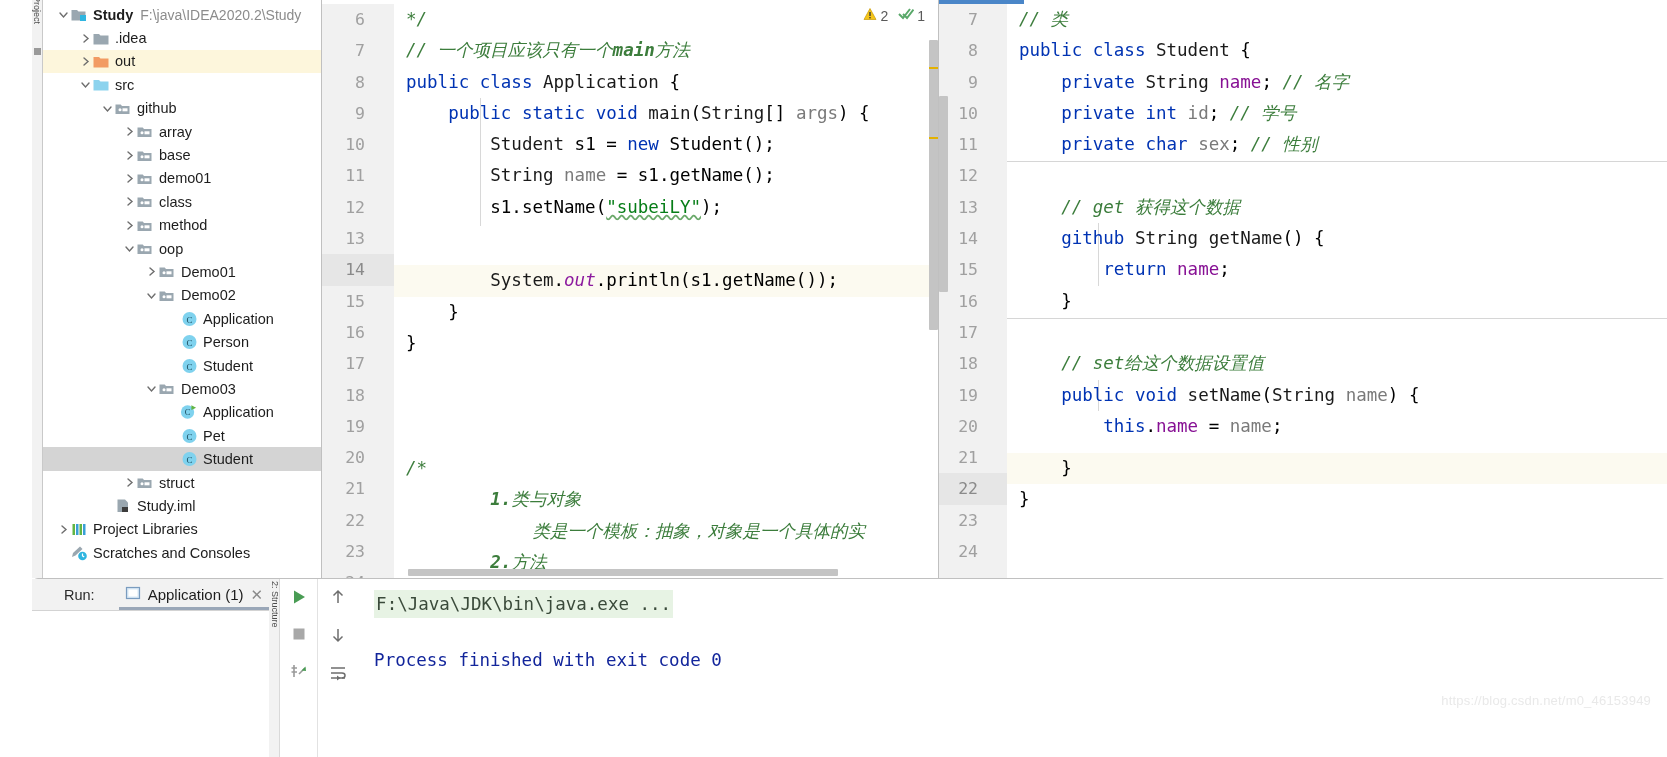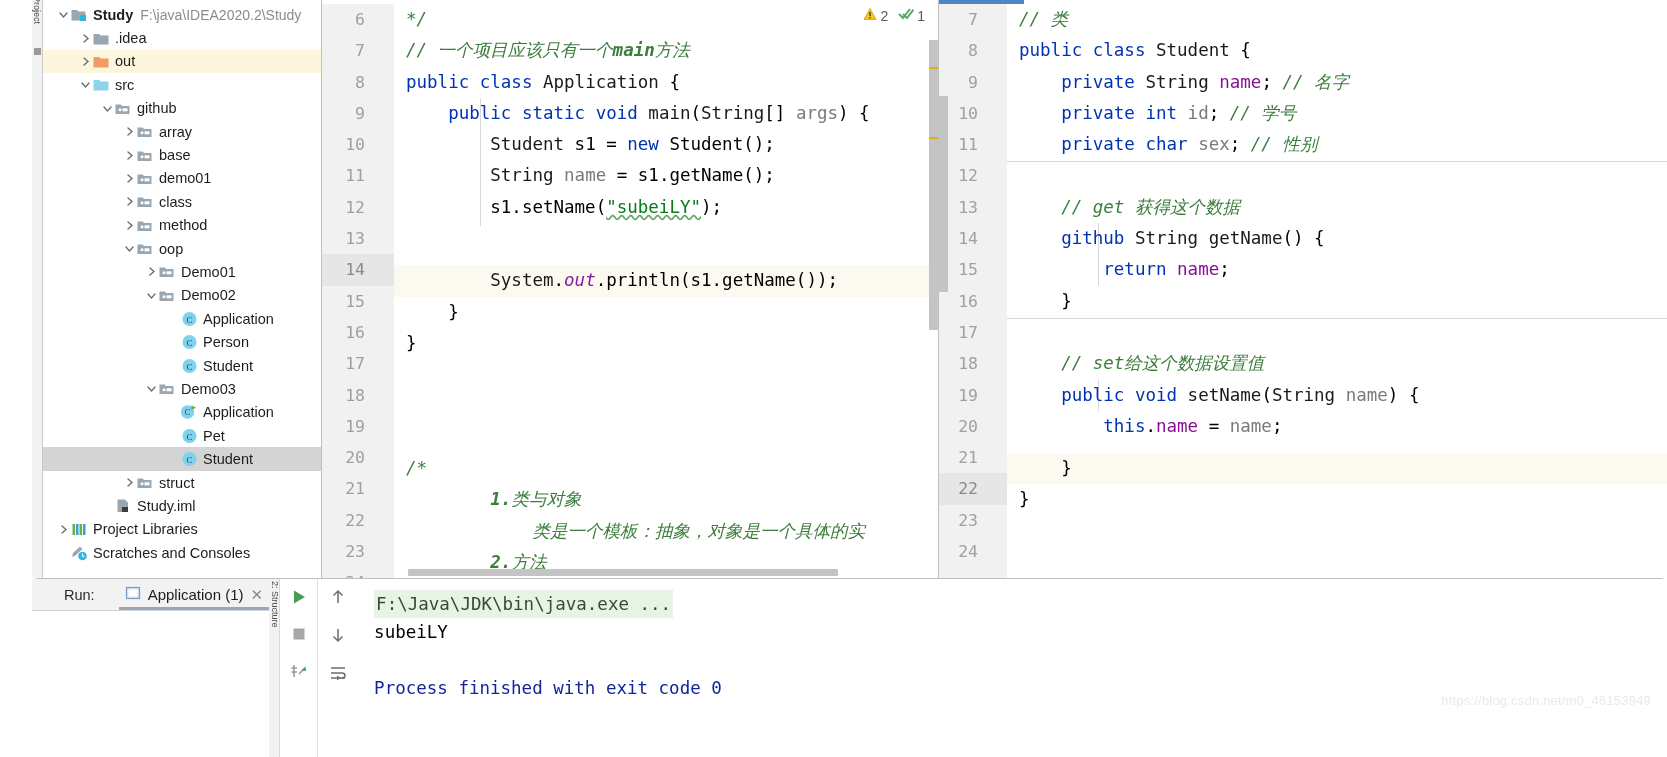--- a/index.html
+++ b/index.html
@@ -720,21 +720,20 @@
           <svg width="18" height="18" viewBox="0 0 18 18">
               <path d="M2 4 L16 4 M2 9 L13 9 M2 14 L16 14" stroke="#6e6e6e" stroke-width="1.5"></path>
               <path d="M13 9 q3 0 3 2.5 T13 14" stroke="#6e6e6e" stroke-width="1.5" fill="none"></path>
               <polygon points="8,11.5 11.5,14 8,16.5" fill="#6e6e6e"></polygon>
             </svg>
         </span>
       </div>
 
       <div class="console" id="console">
           <div class="cons-line"><span class="cons-cmd">F:\Java\JDK\bin\java.exe ...</span></div>
-          <div class="cons-line"><span class="cons-out">subeiLY</span></div>
           <div class="cons-line">&nbsp;</div>
           <div class="cons-line"><span class="cons-end">Process finished with exit code 0</span></div>
         </div>
 
       <div class="watermark">https://blog.csdn.net/m0_46153949</div>
     </div>
   </div>
 </div>
 
 </body></html>

